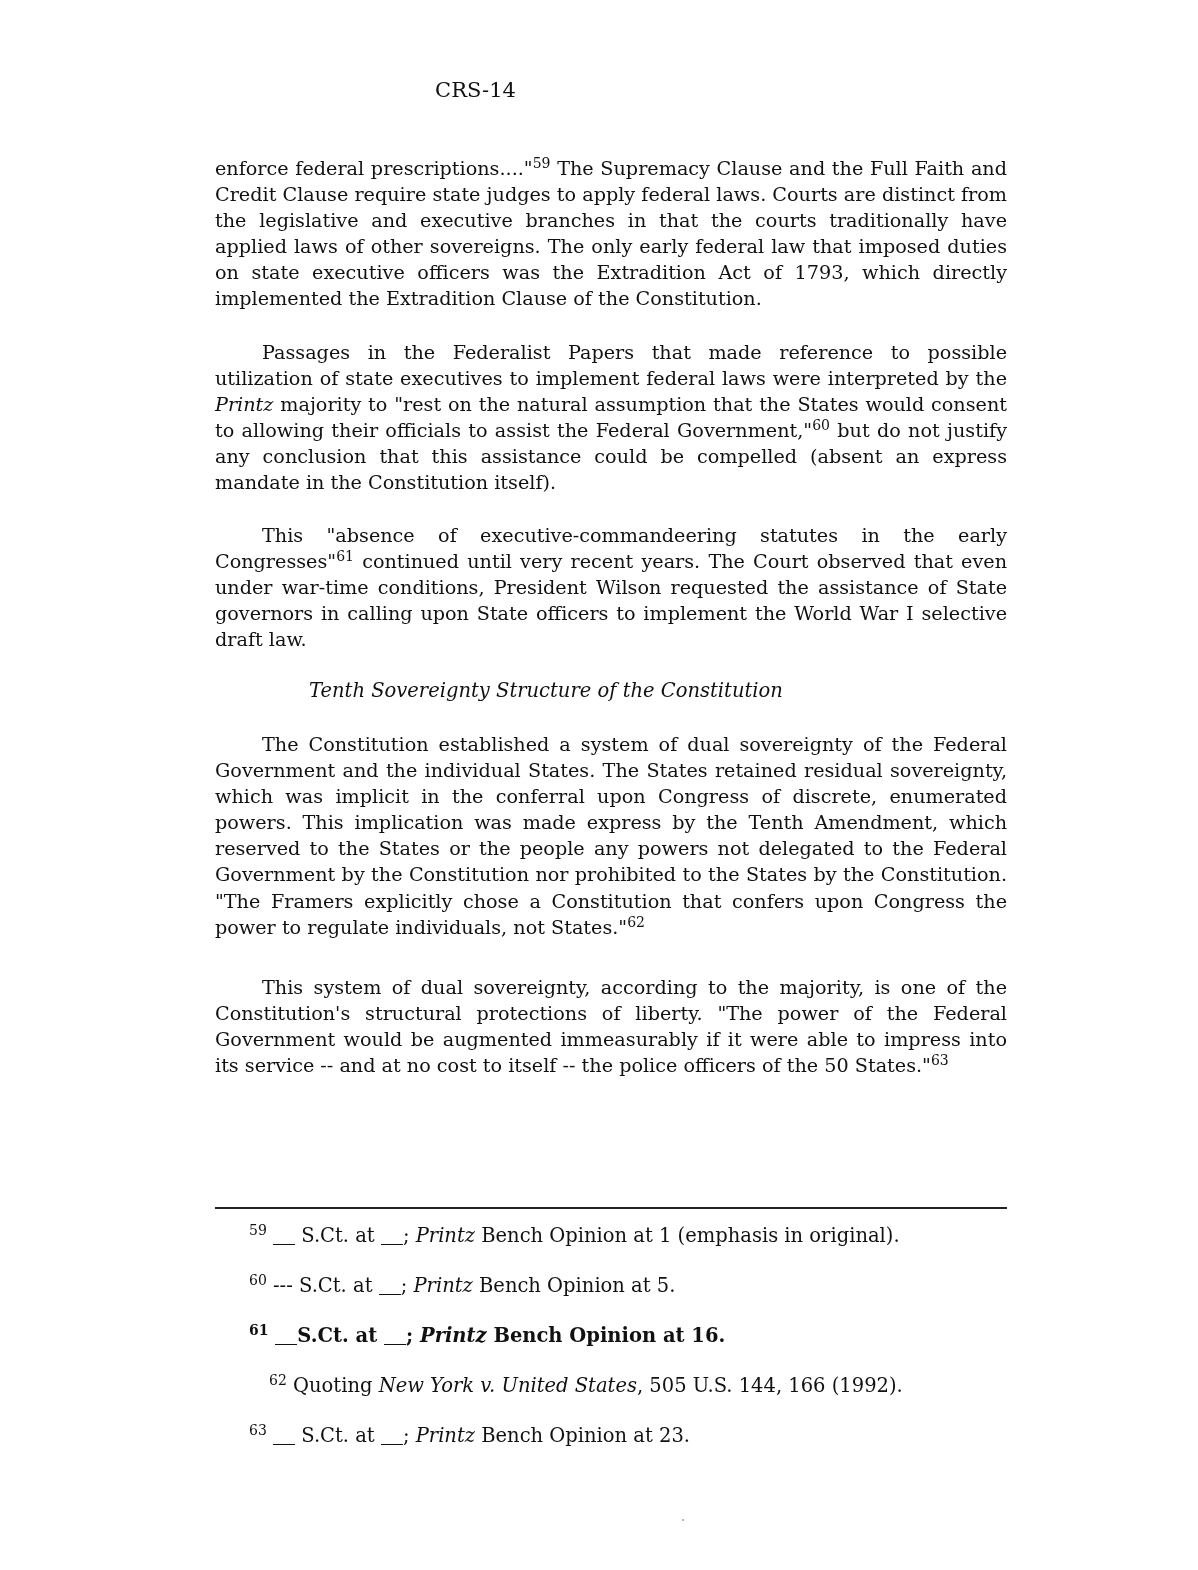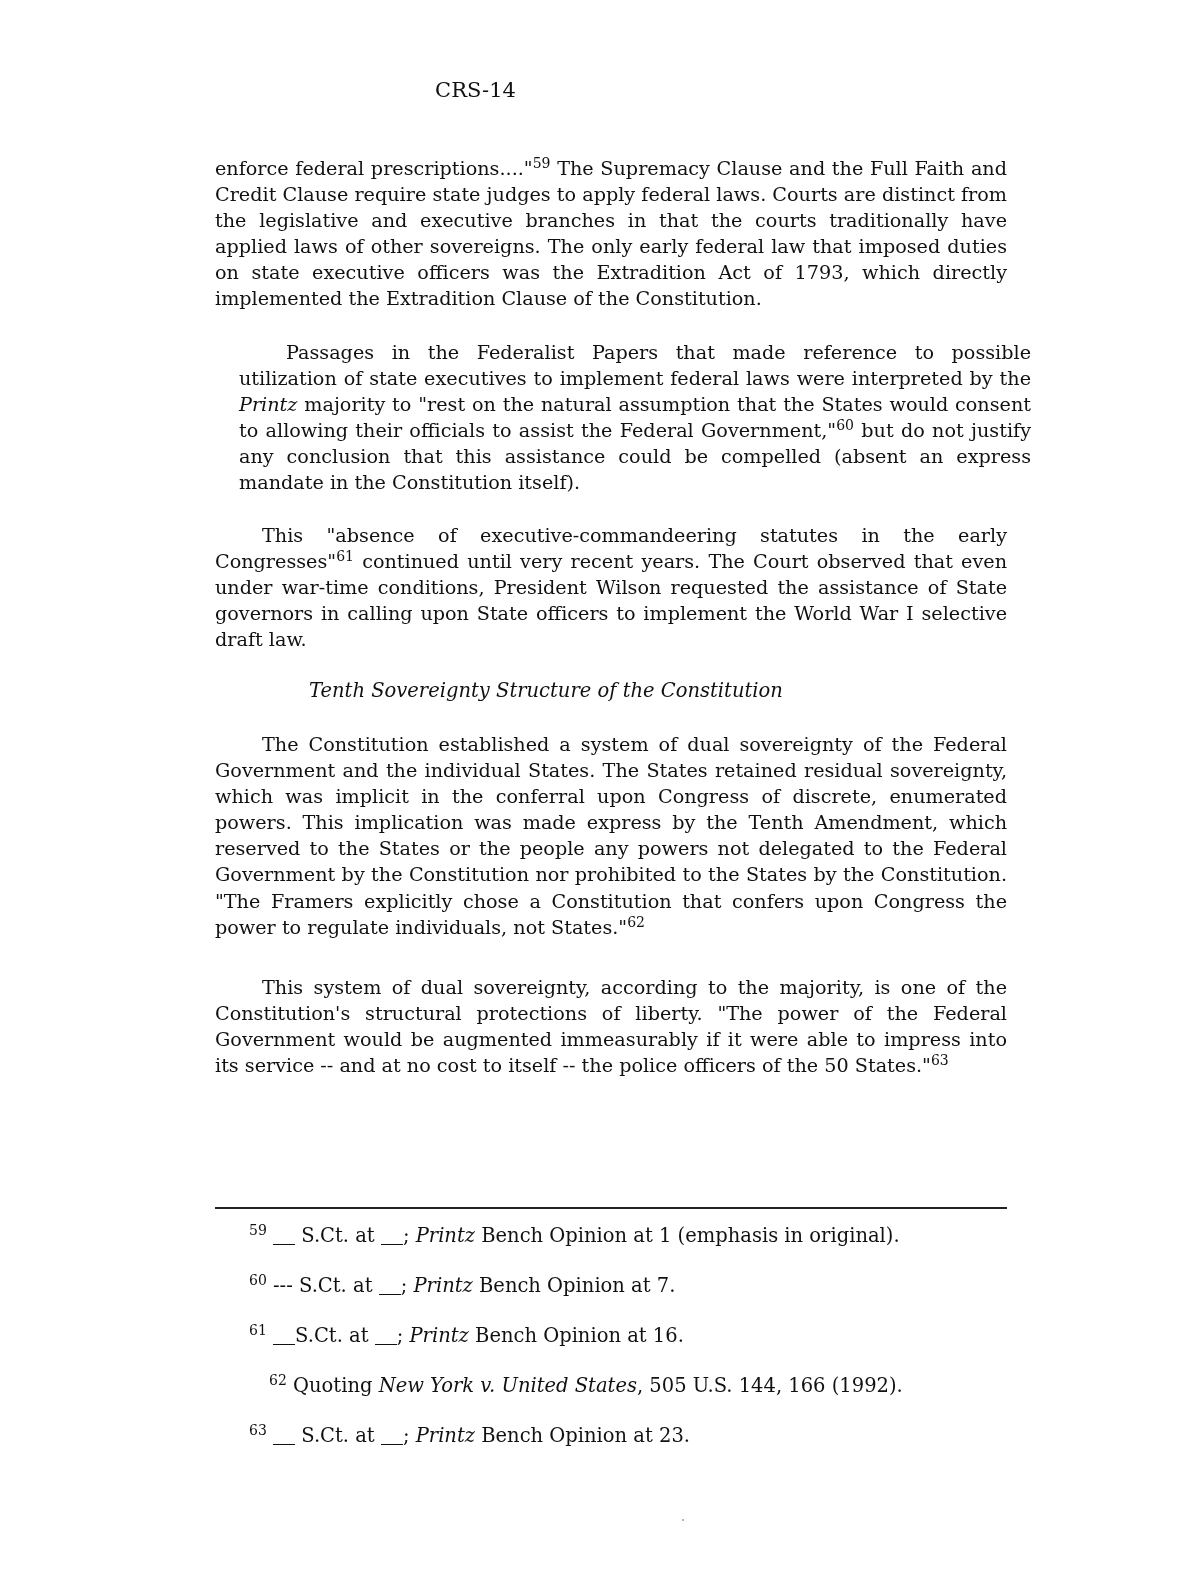--- a/index.html
+++ b/index.html
@@ -12,41 +12,41 @@
     position: absolute; top: 78px; left: 0; width: 951px;
     text-align: center; font-size: 21px; letter-spacing: 0px;
   }
   .body-text {
     position: absolute; left: 215px; width: 792px;
     font-size: 19.2px; line-height: 26.1px; text-align: justify;
   }
   .para { margin: 0; text-indent: 0; }
   .indent { text-indent: 47px; }
   .p1 { position: absolute; top: 156px; }
-  .p2 { position: absolute; top: 340px; margin-left: 24px; }
+  .p2 { position: absolute; top: 340px; }
   .p3 { position: absolute; top: 523px; }
   .heading {
     position: absolute; top: 679px; left: 309px;
     font-style: italic; font-size: 19.5px;
   }
   .p4 { position: absolute; top: 732px; }
   .p5 { position: absolute; top: 975px; }
   sup { font-size: 14px; vertical-align: 7px; line-height: 0; }
   .rule {
     position: absolute; top: 1207px; left: 215px; width: 792px;
     height: 0; border-top: 2px solid #222;
   }
   .footnotes {
     position: absolute; left: 249px; top: 1224px; width: 760px;
     font-size: 19.5px;
   }
   .fn { position: absolute; left: 0; white-space: nowrap; }
   .fn1 { top: 0px; }
   .fn2 { top: 50px; }
-  .fn3 { top: 100px; }
+  .fn3 { top: 100px; font-weight: bold; }
   .fn4 { top: 150px; margin-left: 20px; }
   .fn5 { top: 200px; }
   .blank { display: inline-block; border-bottom: 1.5px solid #111; width: 22px; height: 1em; vertical-align: -3px; }
   i { font-style: italic; }
   .speck { position: absolute; width: 2px; height: 2px; background: #999; border-radius: 1px; }
 </style>
 </head>
 <body>
 
 <div>
@@ -75,21 +75,21 @@
     <p class="para indent"><span>This system of dual sovereignty,  according to the majority,  is one of the Constitution's structural protections of liberty.  "The power of the Federal Government would be augmented immeasurably if it were able to impress into its service -- and at no cost to itself -- the police officers of the 50 States."</span><sup>63</sup></p>
   </div>
 
   <div class="rule"></div>
 
   <div class="footnotes">
     <div class="fn fn1">
       <sup>59</sup><span> </span><span class="blank"></span><span> S.Ct. at </span><span class="blank"></span><span>; </span><i>Printz</i><span> Bench Opinion at 1 (emphasis in original).</span>
     </div>
     <div class="fn fn2">
-      <sup>60</sup><span> --- S.Ct. at </span><span class="blank"></span><span>; </span><i>Printz</i><span> Bench Opinion at 7.</span>
+      <sup>60</sup><span> --- S.Ct. at </span><span class="blank"></span><span>; </span><i>Printz</i><span> Bench Opinion at 5.</span>
     </div>
     <div class="fn fn3">
       <sup>61</sup><span> </span><span class="blank"></span><span>S.Ct. at </span><span class="blank"></span><span>; </span><i>Printz</i><span> Bench Opinion at 16.</span>
     </div>
     <div class="fn fn4">
       <sup>62</sup><span> Quoting </span><i>New York v. United States</i><span>, 505 U.S. 144, 166 (1992).</span>
     </div>
     <div class="fn fn5">
       <sup>63</sup><span> </span><span class="blank"></span><span> S.Ct. at </span><span class="blank"></span><span>; </span><i>Printz</i><span> Bench Opinion at 23.</span>
     </div>

